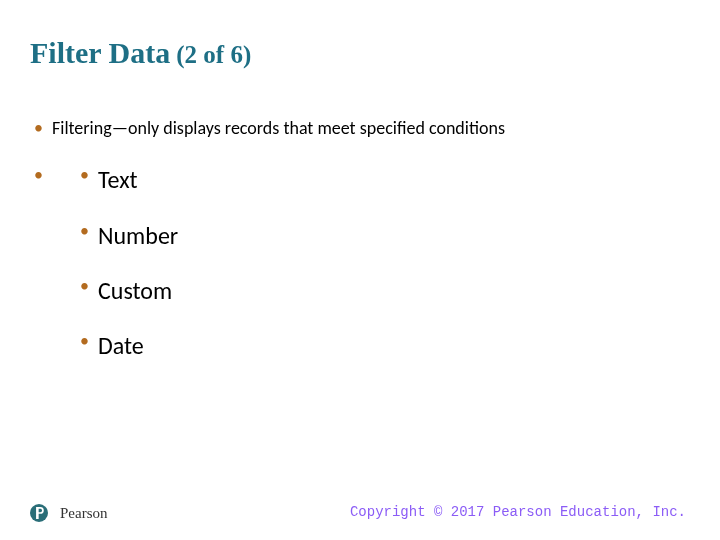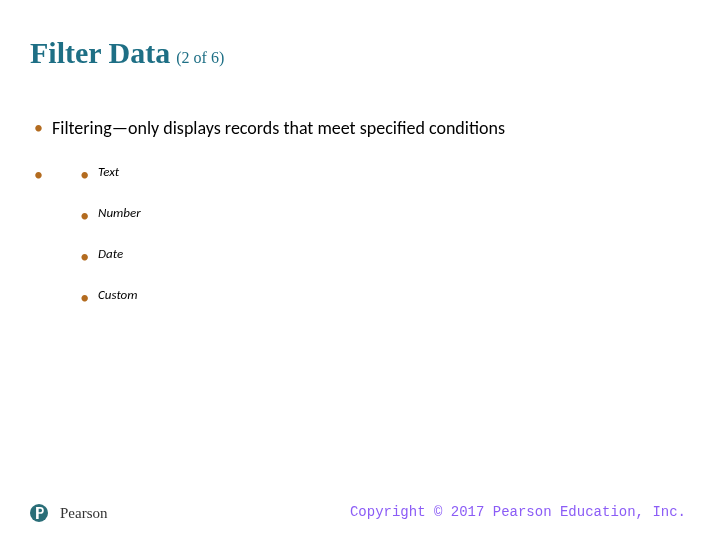--- a/index.html
+++ b/index.html
@@ -22,22 +22,22 @@
     position: absolute;
     left: 30px;
     top: 38px;
     font-family: Georgia, "Times New Roman", serif;
     color: #1e6f85;
     font-weight: 700;
     font-size: 30px;
     line-height: 1;
   }
   .title .sub {
-    font-weight: 400;
-    font-size: 16px;
+    font-weight: 700;
+    font-size: 25px;
     margin-left: 6px;
     vertical-align: baseline;
   }
   .content {
     position: absolute;
     left: 30px;
     top: 90px;
     right: 30px;
     margin-top: 27px;
   }
@@ -63,24 +63,23 @@
     line-height: 1.3;
   }
   ul.level2 {
     list-style: none;
     padding: 0;
     margin: 10px 0 0 24px;
   }
   ul.level2 > li {
     position: relative;
     padding-left: 22px;
-    font-size: 13px;
+    font-size: 24px;
     line-height: 1.3;
     margin: 0 0 24px 0;
-    font-style: italic;
   }
   ul.level2 > li::before {
     content: "•";
     position: absolute;
     left: 4px;
     top: 0;
     color: #b36b1f;
     font-size: 18px;
     line-height: 1.3;
   }
@@ -138,22 +137,22 @@
 
   <div class="content">
     <ul class="level1">
       <li>
         <span>Filtering—only displays records that meet specified conditions</span>
       </li>
       <li>
         <ul class="level2">
           <li><span>Text</span></li>
           <li><span>Number</span></li>
+          <li><span>Custom</span></li>
           <li><span>Date</span></li>
-          <li><span>Custom</span></li>
         </ul>
       </li>
     </ul>
   </div>
 
   <div class="footer">
     <div class="logo">
       <span class="logo-mark">
         <svg viewBox="0 0 10 14">
             <path d="M1 0 h5 a4 4 0 0 1 0 8 H4 v6 H1 Z M4 2 v4 h2 a2 2 0 0 0 0 -4 Z"></path>

